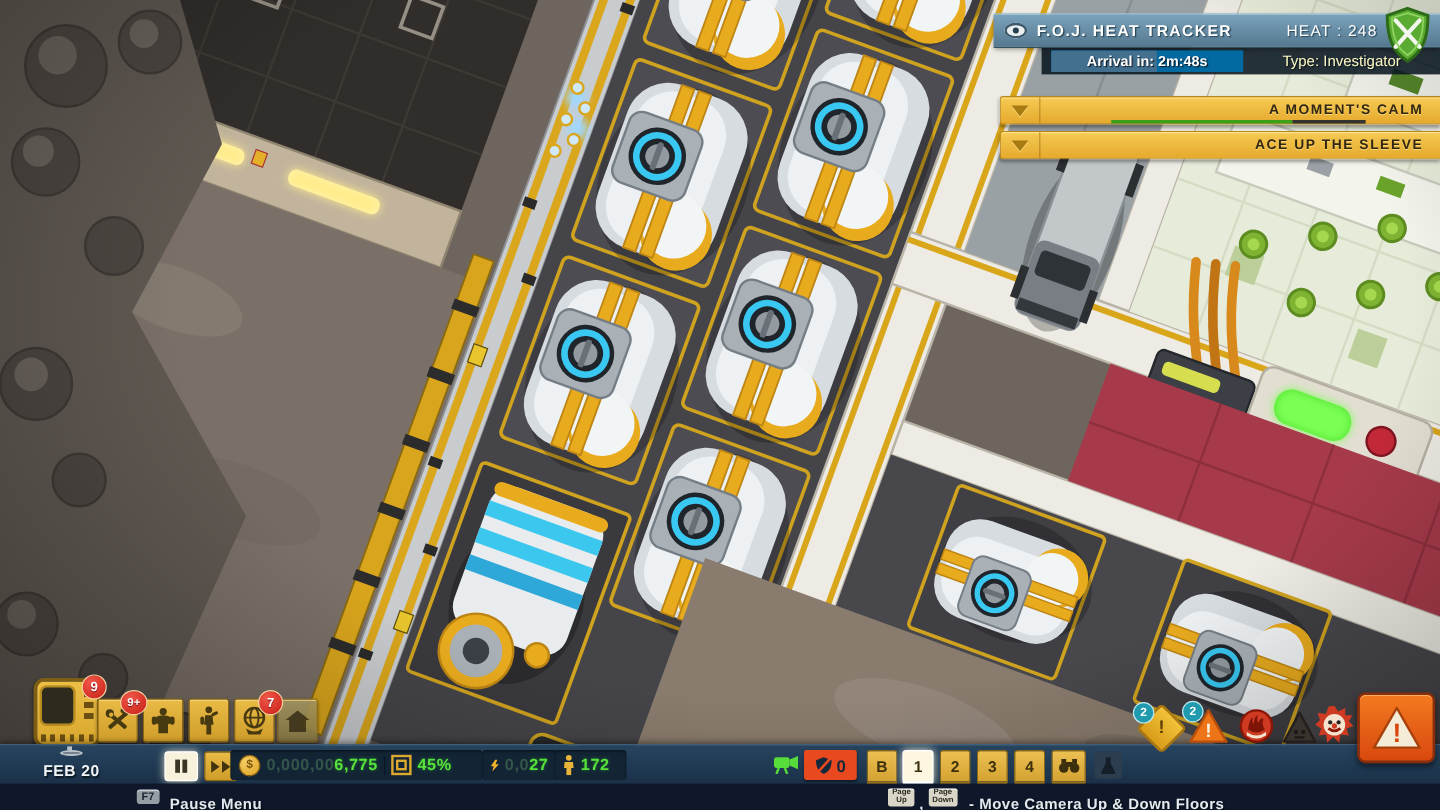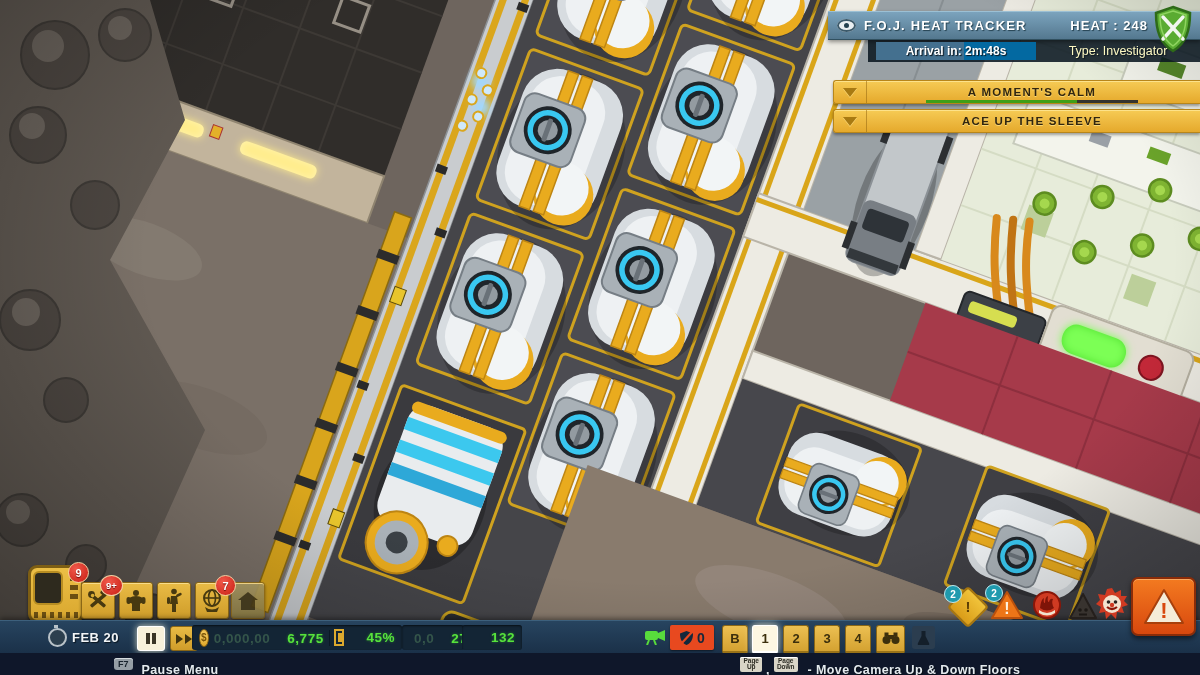--- a/index.html
+++ b/index.html
@@ -14,21 +14,21 @@
   .heat-row1{position:relative;height:27px;display:flex;align-items:center;
     background:linear-gradient(#7ba3bd,#54788f);border-top:1px solid #9cc0d4;
     border-bottom:1px solid #31505f;box-shadow:0 2px 4px rgba(0,0,0,.4);}
   .eye-icon{width:19px;height:13px;background:#e9eef1;border-radius:50%;
     margin:0 8px 0 9px;position:relative;box-shadow:0 0 0 2px #3c5a6b inset;}
   .eye-icon::after{content:"";position:absolute;left:7px;top:4px;width:5px;height:5px;
     background:#23404f;border-radius:50%;}
   .heat-title{color:#fff;font-size:13px;font-weight:bold;letter-spacing:1.2px;
     text-shadow:1px 1px 1px #23404f;}
   .heat-value{margin-left:auto;margin-right:52px;color:#fff;font-size:13px;
-    font-weight:bold;letter-spacing:1px;text-shadow:1px 1px 1px #23404f;}
+    font-weight:normal;letter-spacing:1px;text-shadow:1px 1px 1px #23404f;}
   .heat-shield{position:absolute;right:6px;top:-7px;width:42px;height:48px;}
   .heat-row2{margin-left:40px;height:22px;display:flex;align-items:center;
     background:rgba(10,23,33,.88);}
   .arrival-box{position:relative;width:160px;height:18px;margin-left:8px;
     background:#0369a1;overflow:hidden;}
   .arrival-fill{position:absolute;left:0;top:0;bottom:0;width:55%;background:#44708f;}
   .arrival-label{position:relative;display:block;text-align:center;line-height:18px;
     color:#fff;font-size:12px;font-weight:bold;text-shadow:1px 1px 1px #0a141c;}
   .type-label{flex:1;text-align:center;color:#fef9c3;font-size:12.5px;font-weight:normal;
     text-shadow:1px 1px 1px #0a141c;}
@@ -36,22 +36,22 @@
   
   .banners{position:absolute;left:833px;top:80px;width:367px;}
   .banner{position:relative;height:22px;margin-bottom:5px;display:flex;align-items:center;
     background:linear-gradient(#f6cb55,#e5a92c);border:1px solid #b8861a;border-right:none;
     border-radius:3px 0 0 3px;box-shadow:0 1px 0 #fde28a inset,0 2px 3px rgba(0,0,0,.35);}
   .banner-chevron{width:32px;height:100%;display:flex;align-items:center;justify-content:center;
     border-right:1px solid rgba(150,104,16,.55);}
   .banner-chevron::after{content:"";width:0;height:0;border-left:7px solid transparent;
     border-right:7px solid transparent;border-top:9px solid #a87a12;
     filter:drop-shadow(0 1px 0 #fcd878);}
-  .banner-label{flex:1;text-align:center;font-size:11.5px;font-weight:bold;color:#31260f;
-    letter-spacing:1.3px;text-shadow:0 1px 0 rgba(255,224,130,.8);padding-right:3px;}
+  .banner-label{flex:1;text-align:right;font-size:11.5px;font-weight:bold;color:#31260f;
+    letter-spacing:1.3px;text-shadow:0 1px 0 rgba(255,224,130,.8);padding-right:14px;}
   .banner-progress{position:absolute;left:92px;bottom:0;width:212px;height:3px;display:flex;}
   .banner-progress .p-green{width:71%;background:#3f9e17;}
   .banner-progress .p-rest{flex:1;background:#35342e;}
 
   
   .toolbar{position:absolute;left:0;top:558px;}
   .tv-btn{position:absolute;left:28px;top:7px;width:50px;height:52px;
     background:linear-gradient(#ecbf46,#d9a72e);border:3px solid #7d5e14;border-radius:9px;
     box-shadow:0 2px 3px rgba(0,0,0,.5);}
   .tv-screen{position:absolute;left:4px;top:5px;width:26px;height:30px;background:#2e2a1e;
@@ -76,21 +76,21 @@
     background:linear-gradient(#27445f,#1a3048);border-top:1px solid #3d607c;
     box-shadow:0 -2px 5px rgba(0,0,0,.4);}
   .bar-group{position:absolute;top:4px;height:25px;display:flex;align-items:center;
     gap:5px;padding:0 7px;background:#132535;border-radius:3px;
     box-shadow:0 1px 2px rgba(0,0,0,.6) inset;}
   .bar-plain{position:absolute;top:4px;height:25px;display:flex;align-items:center;gap:5px;}
   .txt-white{color:#f2f5f7;font-size:13px;font-weight:bold;letter-spacing:.5px;
     text-shadow:1px 1px 1px #0a1620;}
   .txt-dim{color:#34554a;font-size:13.5px;font-weight:bold;letter-spacing:.5px;}
   .txt-green{color:#57e23c;font-size:13.5px;font-weight:bold;letter-spacing:.5px;
-    text-shadow:0 0 3px rgba(60,220,40,.45);padding-left:17px;}
+    text-shadow:0 0 3px rgba(60,220,40,.45);}
   .stopwatch{width:15px;height:15px;border:2px solid #b9c2c8;border-radius:50%;
     background:#2c3f4e;position:relative;}
   .stopwatch::before{content:"";position:absolute;left:4px;top:-5px;width:4px;height:3px;
     background:#b9c2c8;}
   .coin{width:16px;height:16px;border-radius:50%;background:radial-gradient(circle at 35% 30%,#f6cf66,#dba122);
     border:1px solid #8a6314;color:#7a5408;font-size:10px;font-weight:bold;
     display:flex;align-items:center;justify-content:center;}
   .vault-icon{width:13px;height:13px;border:2px solid #dca92e;position:relative;}
   .vault-icon::after{content:"";position:absolute;left:2px;top:2px;right:2px;bottom:2px;
     border:2px solid #dca92e;}
@@ -535,21 +535,21 @@
       <span class="badge-red" style="right:-8px;top:-8px;">7</span>
     </div>
     <div class="sq-btn dim" style="left:231px;">
       <svg width="22" height="20" viewBox="0 0 22 20">
         <path d="M11 1 L21 9 L18 9 L18 19 L4 19 L4 9 L1 9 Z" fill="#3f3518"></path>
       </svg>
     </div>
   </div>
 
   <div class="bottom-bar">
-    <div class="bar-plain" style="left:48px;">
+    <div class="bar-plain" style="left:36px;flex-direction:column;">
       <span class="stopwatch"></span>
       <span class="txt-white">FEB 20</span>
     </div>
     <div class="ctrl-btn pause-btn" style="position:absolute;left:137px;top:5px;">
         <i></i>
         <i></i>
       </div>
     <div class="ctrl-btn ff-btn" style="position:absolute;left:170px;top:5px;">
         <i></i>
         <i></i>
@@ -568,21 +568,21 @@
         <polygon points="6,0 0,9 4,9 2,16 11,6 6.5,6 9,0" fill="#f2b42c"></polygon>
       </svg>
       <span><span class="txt-dim">0,0</span><span class="txt-green">27</span></span>
     </div>
 
     <div class="bar-group" style="left:462px;width:46px;">
       <svg width="10" height="17" viewBox="0 0 10 17">
         <circle cx="5" cy="2.5" r="2.4" fill="#e8b53a"></circle>
         <path d="M1.5 6 L8.5 6 L9 11 L7 11 L7 17 L3 17 L3 11 L1 11 Z" fill="#e8b53a"></path>
       </svg>
-      <span class="txt-green">132</span>
+      <span class="txt-green">172</span>
     </div>
 
 
     <svg style="position:absolute;left:644px;top:8px;" width="22" height="16" viewBox="0 0 22 16">
       <rect x="1" y="2" width="13" height="9" rx="2" fill="#58dc3c"></rect>
       <polygon points="14,4 21,1 21,12 14,9" fill="#58dc3c"></polygon>
       <line x1="5" y1="11" x2="3" y2="16" stroke="#58dc3c" stroke-width="2"></line>
       <line x1="10" y1="11" x2="12" y2="16" stroke="#58dc3c" stroke-width="2"></line>
     </svg>
 

